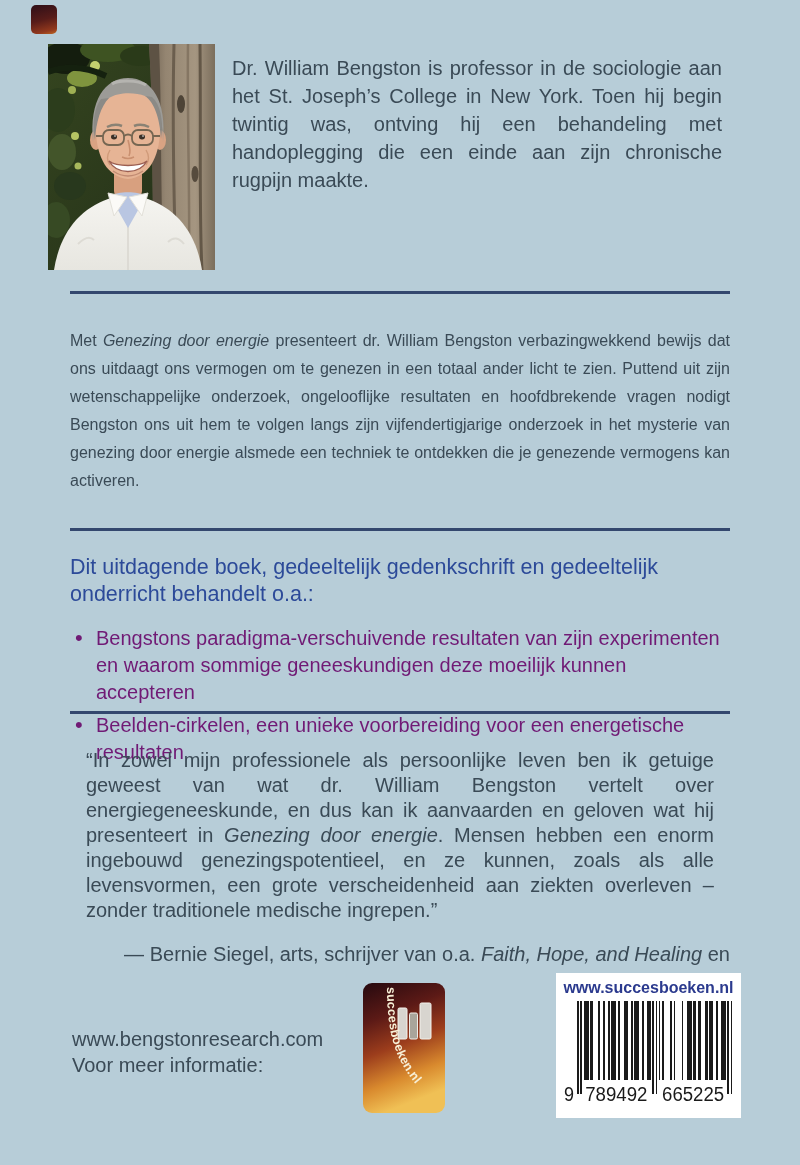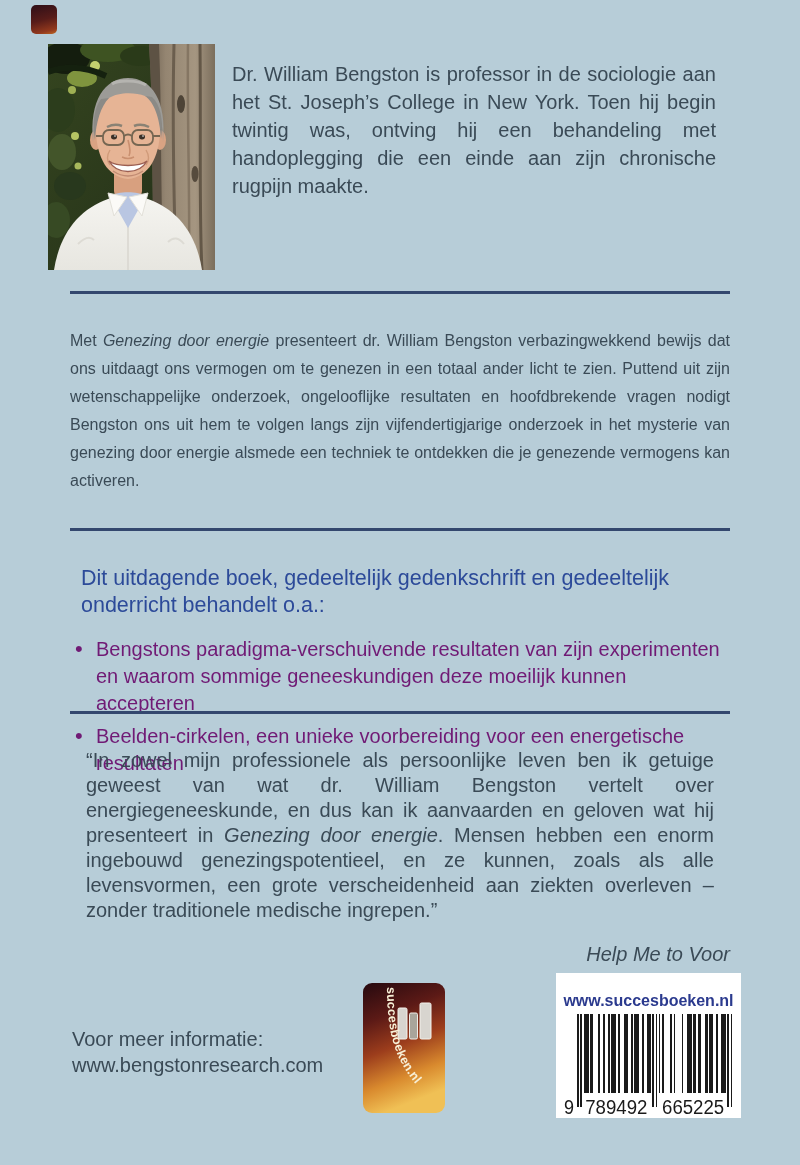--- a/index.html
+++ b/index.html
@@ -21,37 +21,37 @@
     background: linear-gradient(165deg, #2e0f18 0%, #571c19 50%, #93391d 85%, #bf6a24 100%);
   }
 
   
   .bio { position: absolute; left: 48px; top: 44px; width: 684px; }
   .photo {
     float: left; width: 167px; height: 226px; margin-right: 17px;
     background: #2c3a20;
   }
   .photo svg { display: block; width: 167px; height: 226px; }
-  .bio-text { margin: 16px; font-size: 20px; line-height: 28px; text-align: justify; }
+  .bio-text { margin: 10px; font-size: 20px; line-height: 28px; text-align: justify; }
 
   .rule { position: absolute; left: 70px; width: 660px; height: 3px; background: #33476e; }
   .rule-1 { top: 291px; }
   .rule-2 { top: 528px; }
   .rule-3 { top: 711px; }
 
   
   .intro {
     position: absolute; left: 70px; top: 311px; width: 660px;
     font-size: 16px; line-height: 28px; text-align: justify;
   }
 
   
   .topics { position: absolute; left: 70px; top: 554px; width: 660px; }
   .topics-heading {
-    margin: 11px; font-size: 21.5px; line-height: 27px; font-weight: normal;
+    margin: 0; font-size: 21.5px; line-height: 27px; font-weight: normal;
     color: #2c4a99;
   }
   .topics-list { margin: 17px 0 0 0; padding: 0; list-style: none; }
   .topics-list li {
     position: relative; padding-left: 26px; margin-bottom: 6px;
     font-size: 20px; line-height: 27px; color: #701a75;
   }
   .topics-list li::before {
     content: "\2022"; position: absolute; left: 5px; top: -1px; font-size: 22px;
   }
@@ -62,21 +62,21 @@
   .attribution { margin-top: 12px; text-align: right; font-size: 20px; line-height: 30px; }
 
   
   .footer-info { position: absolute; left: 72px; top: 1026px; font-size: 20px; line-height: 26px; }
 
   .logo { position: absolute; left: 363px; top: 983px; width: 82px; height: 130px; }
   .logo svg { display: block; width: 82px; height: 130px; }
 
   .barcode {
     position: absolute; left: 556px; top: 973px; width: 185px; height: 145px;
-    background: #ffffff; box-sizing: border-box; padding-top: 18px; text-align: center;
+    background: #ffffff; box-sizing: border-box; padding-top: 5px; text-align: center;
   }
   .barcode-label {
     font-size: 16px; font-weight: bold; color: #2b3a8e; letter-spacing: 0px;
     line-height: 20px;
   }
   .bars { display: block; margin: 3px auto 0 auto; width: 170px; height: 104px; }
 </style>
 </head>
 <body>
 
@@ -178,27 +178,28 @@
       <li>Bengstons paradigma-verschuivende resultaten van zijn experimenten en waarom sommige geneeskundigen deze moeilijk kunnen accepteren</li>
       <li>Beelden-cirkelen, een unieke voorbereiding voor een energetische resultaten</li>
     </ul>
   </section>
 
   <div class="rule rule-3"></div>
 
   <section class="quote-block">
     <p class="quote-text"><span>“In zowel mijn professionele als persoonlijke leven ben ik getuige geweest van wat dr. William Bengston vertelt over energiegeneeskunde, en dus kan ik aanvaarden en geloven wat hij presenteert in </span><span class="it">Genezing door energie</span><span>. Mensen hebben een enorm ingebouwd genezingspotentieel, en ze kunnen, zoals als alle levensvormen, een grote verscheidenheid aan ziekten overleven – zonder traditionele medische ingrepen.”</span></p>
     <div class="attribution">
+      <div><span>— Bernie Siegel, arts, schrijver van o.a. </span><span class="it">Faith, Hope, and Healing</span><span> en</span></div>
       <div><span class="it">Help Me to Voor</span></div>
     </div>
   </section>
 
   <div class="footer-info">
+    <div>www.bengstonresearch.com</div>
     <div>Voor meer informatie:</div>
-    <div>www.bengstonresearch.com</div>
   </div>
 
   <div class="logo">
     <svg viewBox="0 0 82 130">
       <defs>
         <linearGradient id="logoG" x1="0" y1="0" x2="0.25" y2="1">
           <stop offset="0" stop-color="#26090f"></stop>
           <stop offset="0.3" stop-color="#5c1a16"></stop>
           <stop offset="0.55" stop-color="#9c3d1c"></stop>
           <stop offset="0.8" stop-color="#d98a2e"></stop>

